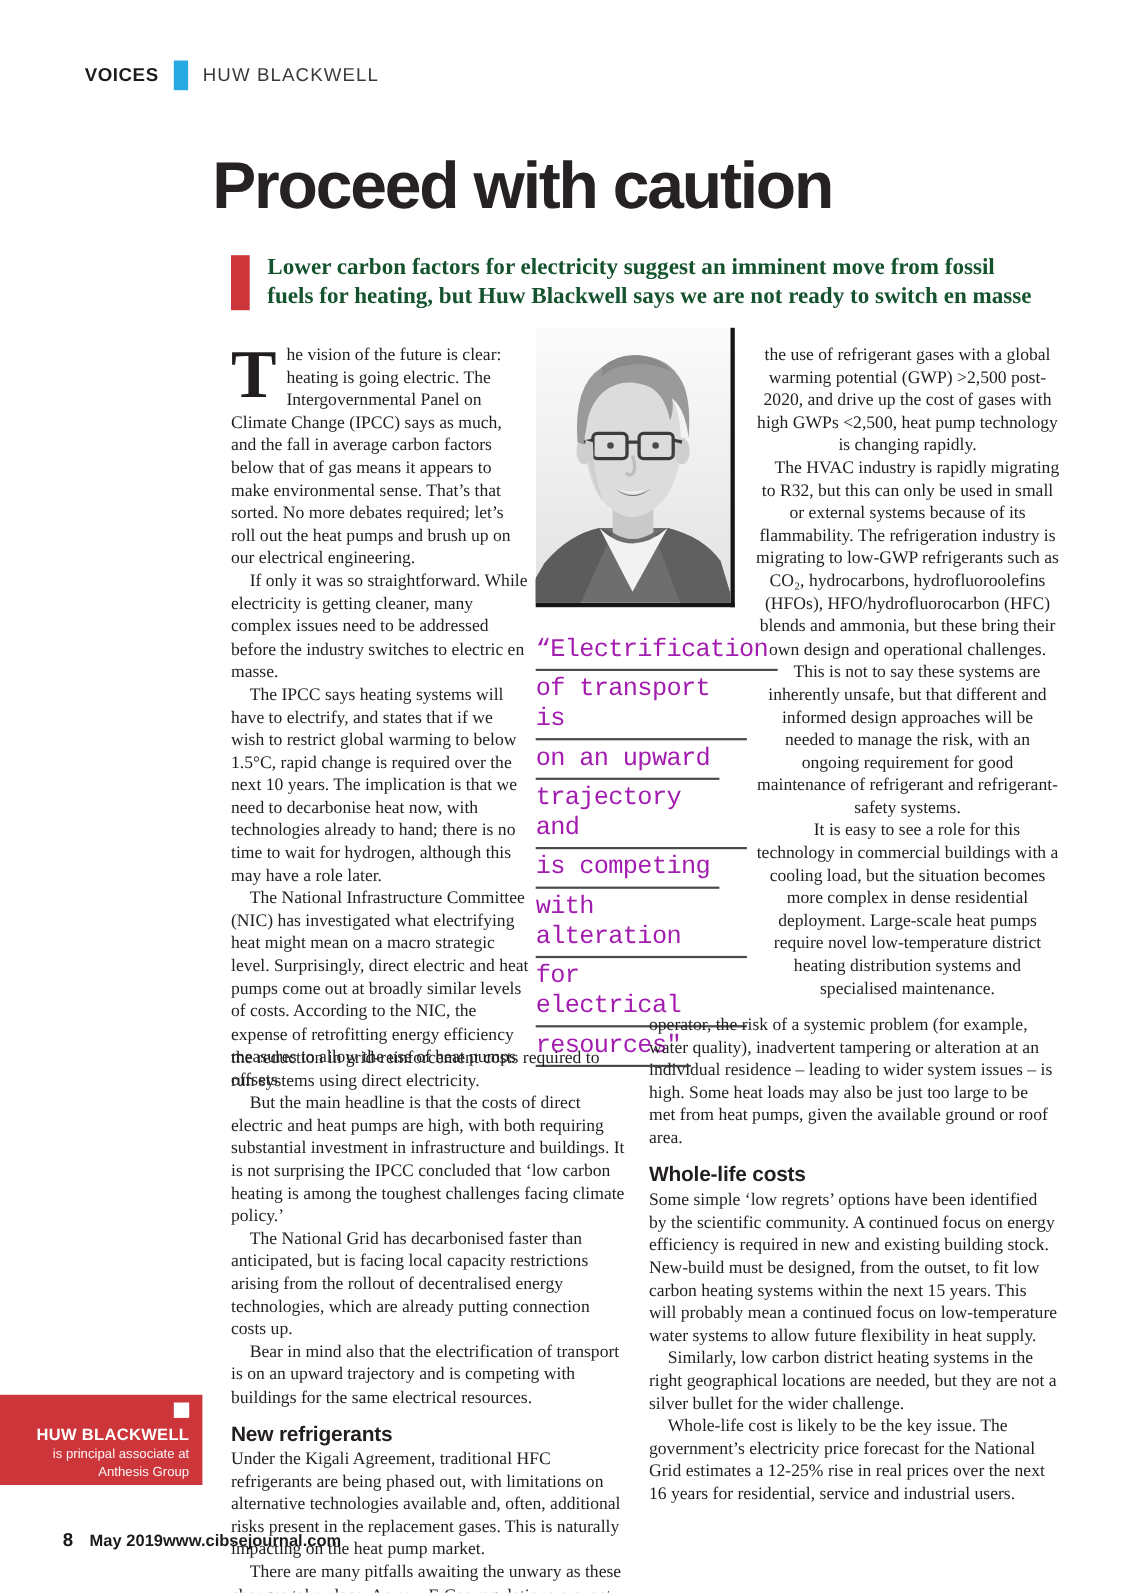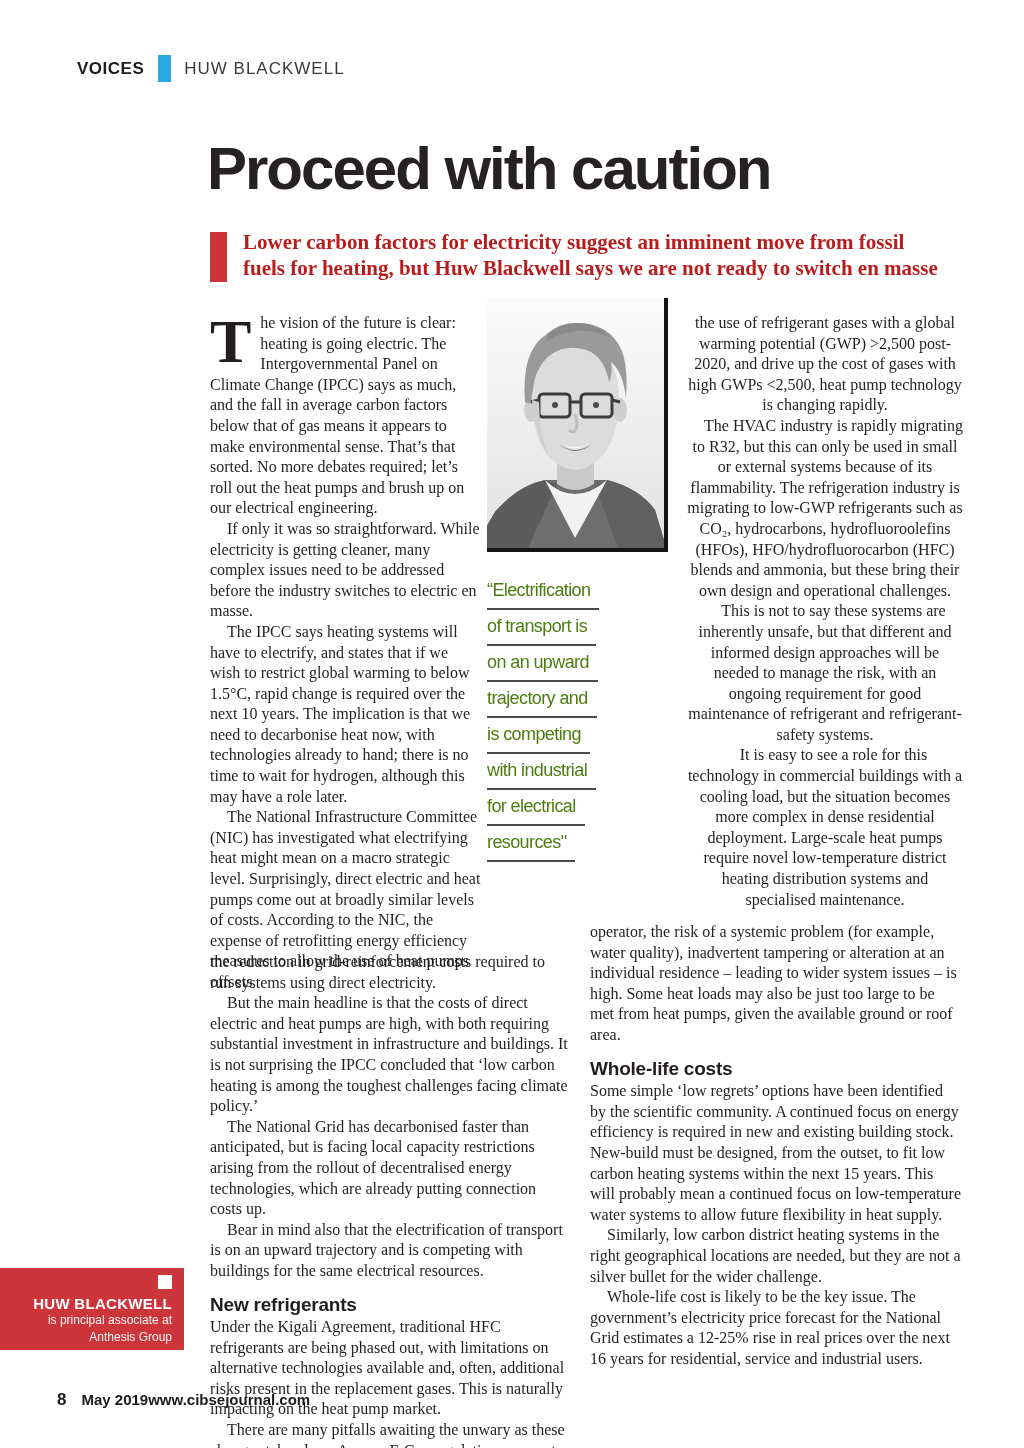--- a/index.html
+++ b/index.html
@@ -9,25 +9,25 @@
     background:#ffffff; overflow:hidden;
     font-family:"Liberation Serif", serif; color:#221e1f;
   }
   
   .kicker { position:absolute; left:57px; top:55px; display:flex; align-items:center;
     font-family:"Liberation Sans", sans-serif; font-size:17px; }
   .kicker .section { font-weight:bold; letter-spacing:.5px; color:#1c1c1c;margin-left:20px; }
   .kicker .bar { width:13px; height:27px; background:var(--accent-blue,#29a9e1); margin:0 13px 0 14px; }
   .kicker .author { color:#3a3a3a; letter-spacing:1px; }
   
-  .title { position:absolute; left:207px; top:134px;
+  .title { position:absolute; left:193px; top:134px;
     font-family:"Liberation Sans", sans-serif; font-weight:bold;
     font-size:60px; letter-spacing:-2px; color:#262223; }
   .standfirst { position:absolute; left:210px; top:229px; width:740px; padding-left:33px;
-    font-size:21px; line-height:26px; color:#b91c1c; font-weight:600; }
+    font-size:21px; line-height:26px; color:#14532d; font-weight:600; }
   .standfirst .redbar { position:absolute; left:0; top:3px; width:17px; height:50px;
     background:var(--accent-red,#cc3539); }
   .standfirst b { font-weight:800; }
   
   .col { position:absolute; font-size:16px; line-height:20.6px; color:#221e1f; }
   .col p { margin:0; }
   .col p.ind { text-indent:17px; }
   .col h3 { font-family:"Liberation Sans", sans-serif; font-weight:bold; font-size:19px;
     letter-spacing:-0.2px; color:#221e1f; margin:13px 0 2px 0; }
   .col-left   { left:210px; top:313px; width:272px; }
@@ -35,22 +35,22 @@
   .col-left-wide  { left:210px; top:952px; width:358px; }
   .col-right-wide { left:590px; top:922px; width:372px; }
   .dropcap { float:left; font-family:"Liberation Serif", serif; font-weight:bold;
     font-size:62px; line-height:50px; padding:3px 9px 0 0; color:#221e1f; }
   
   .photo-frame { position:absolute; left:487px; top:298px; width:181px; height:254px;
     border-right:4px solid #151515; border-bottom:4px solid #151515; }
   .photo-frame svg { position:absolute; left:0; top:0; }
   
   .pullquote { position:absolute; left:487px; top:574px; width:192px;
-    font-family:Liberation Sans, sans-serif; font-size:18px; letter-spacing:-0.6px;
-    color:#4d7c0f; }
+    font-family:Liberation Mono, monospace; font-size:23px; letter-spacing:-0.6px;
+    color:#a21caf; }
   .pullquote span { display:table; border-bottom:2px solid #4a4a4a;
     padding:3px 9px 4px 0; line-height:27px; }
   
   .author-box { position:absolute; left:0; top:1268px; width:184px; height:82px;
     background:var(--accent-red,#cc3539); color:#ffffff; text-align:right;
     font-family:"Liberation Sans", sans-serif; padding:7px 12px 0 0; }
   .author-box .sq { width:14px; height:14px; background:#ffffff; display:inline-block; }
   .author-box .name { font-weight:bold; font-size:15px; letter-spacing:.3px; margin-top:2px; }
   .author-box .role { font-size:12px; line-height:17px; color:rgba(255,255,255,.95); }
   
@@ -131,21 +131,21 @@
       </g>
     </svg>
   </div>
 
   <div class="pullquote">
     <span>“Electrification</span>
     <span>of transport is</span>
     <span>on an upward</span>
     <span>trajectory and</span>
     <span>is competing</span>
-    <span>with industrial</span>
+    <span>with alteration</span>
     <span>for electrical</span>
     <span>resources"</span>
   </div>
 
   <div class="col col-right">
     <p>the use of refrigerant gases with a global warming potential (GWP) &gt;2,500 post-2020, and drive up the cost of gases with high GWPs &lt;2,500, heat pump technology is changing rapidly.</p>
     <p class="ind">The HVAC industry is rapidly migrating to R32, but this can only be used in small or external systems because of its flammability. The refrigeration industry is migrating to low-GWP refrigerants such as CO₂, hydrocarbons, hydrofluoroolefins (HFOs), HFO/hydrofluorocarbon (HFC) blends and ammonia, but these bring their own design and operational challenges.</p>
     <p class="ind">This is not to say these systems are inherently unsafe, but that different and informed design approaches will be needed to manage the risk, with an ongoing requirement for good maintenance of refrigerant and refrigerant-safety systems.</p>
     <p class="ind">It is easy to see a role for this technology in commercial buildings with a cooling load, but the situation becomes more complex in dense residential deployment. Large-scale heat pumps require novel low-temperature district heating distribution systems and specialised maintenance.</p>
   </div>

